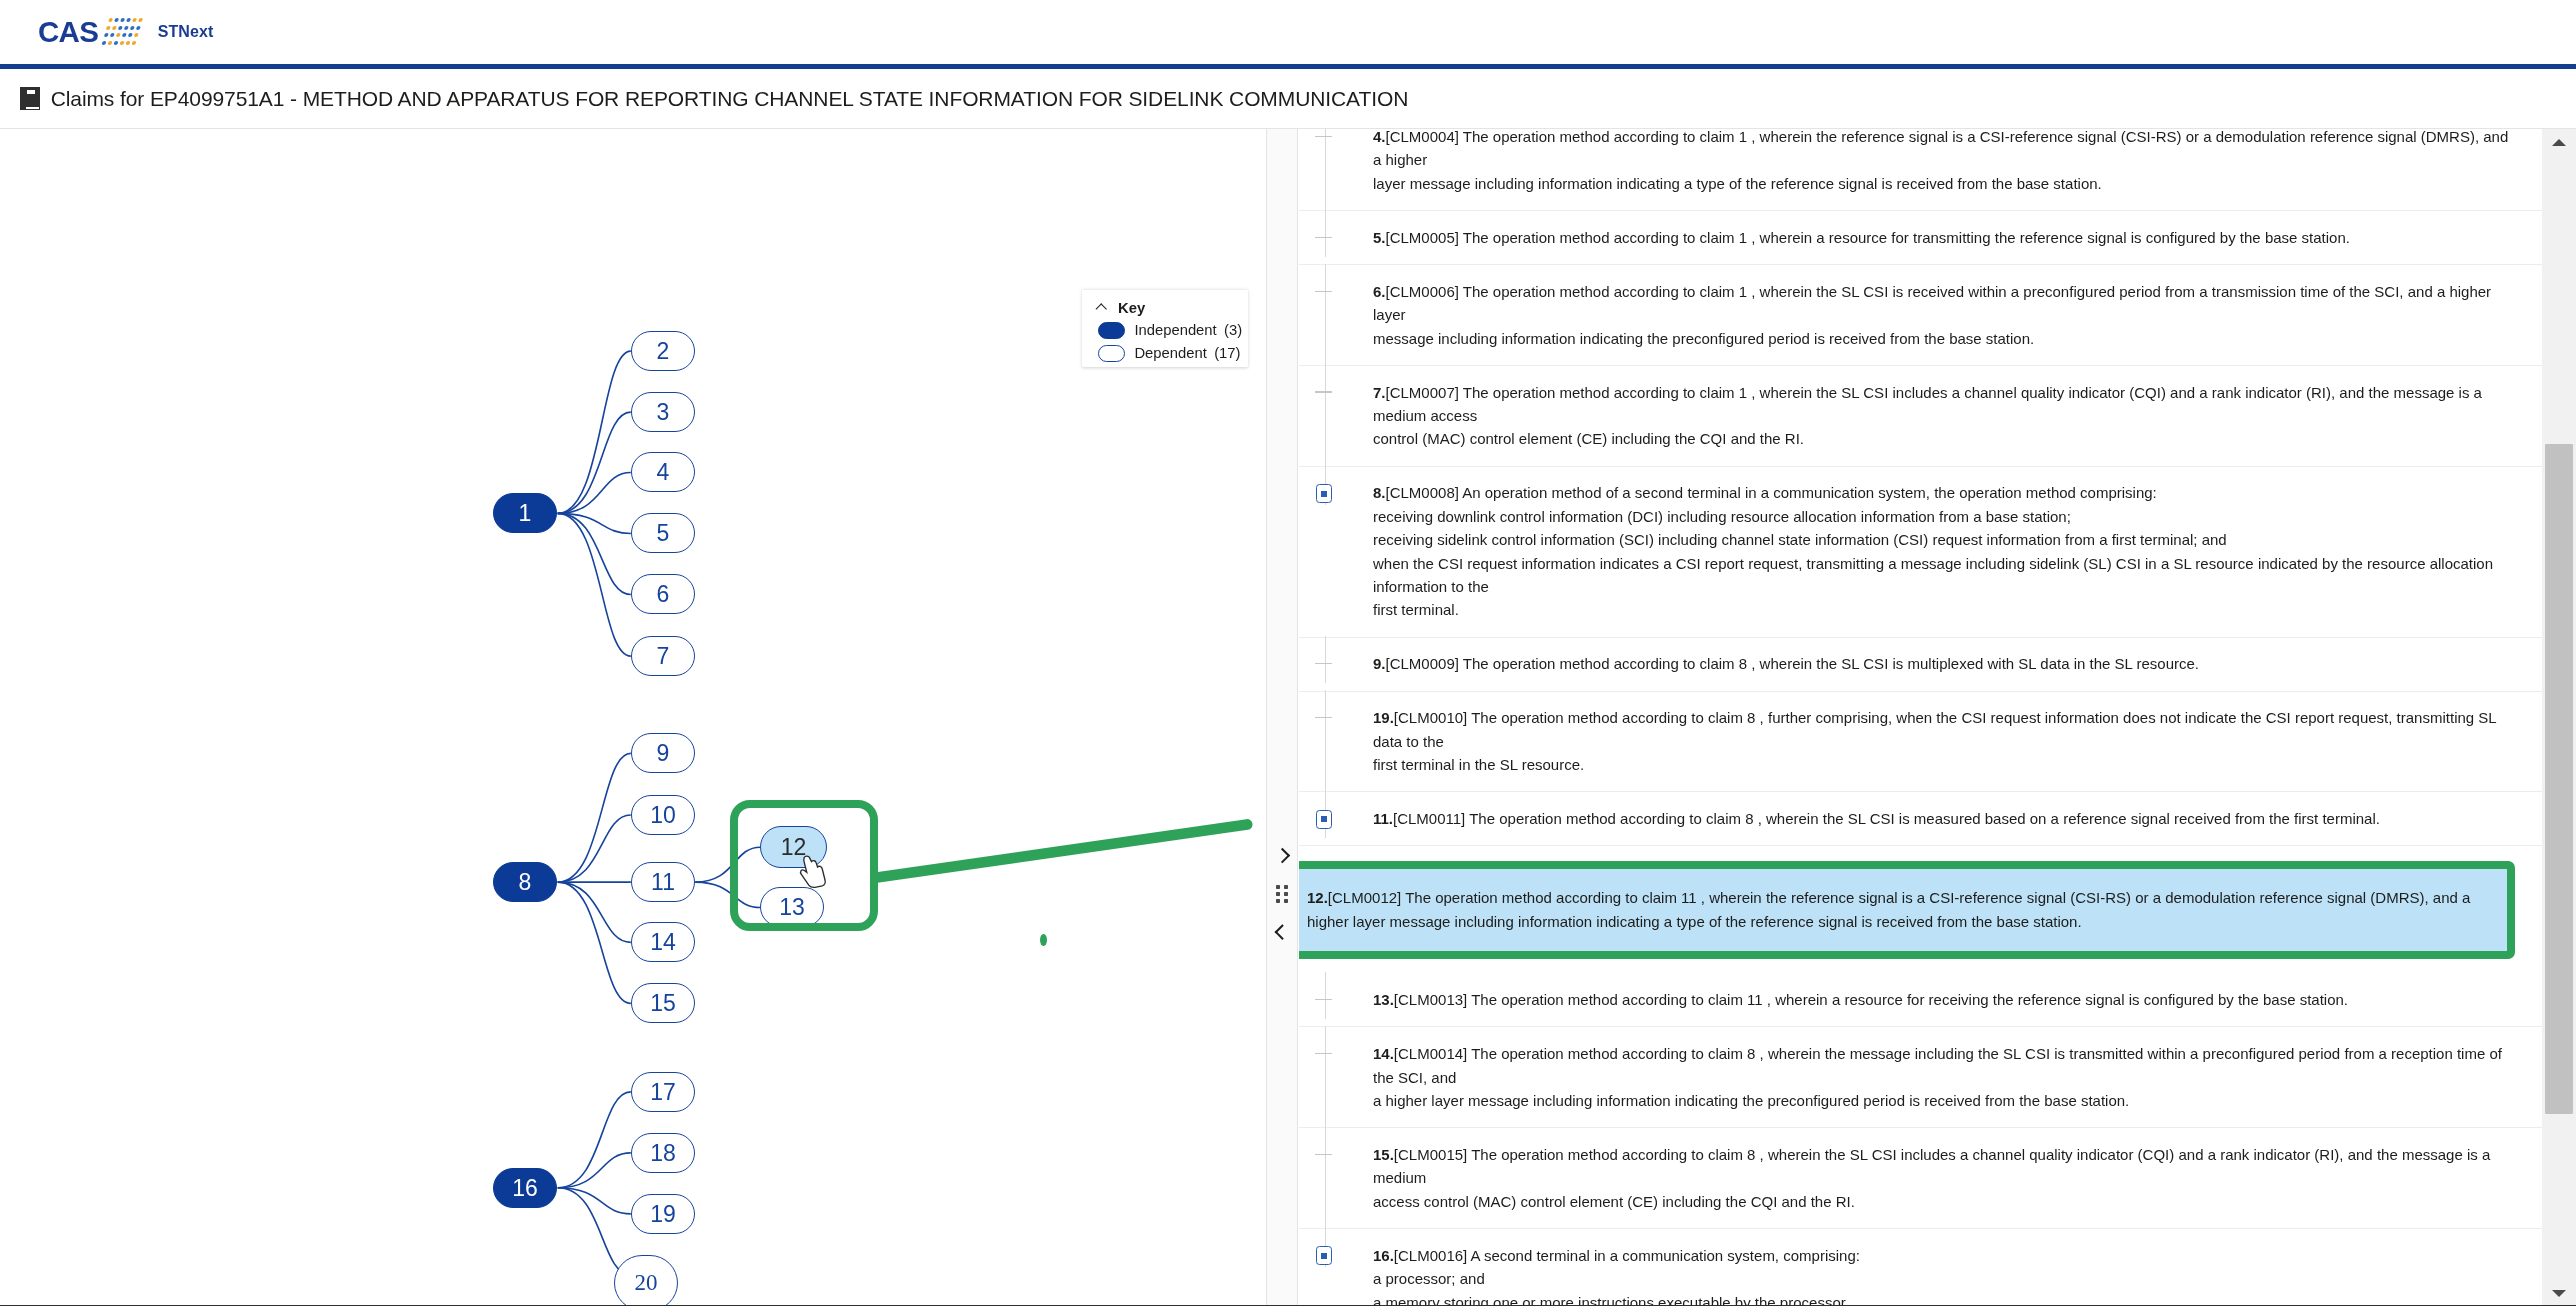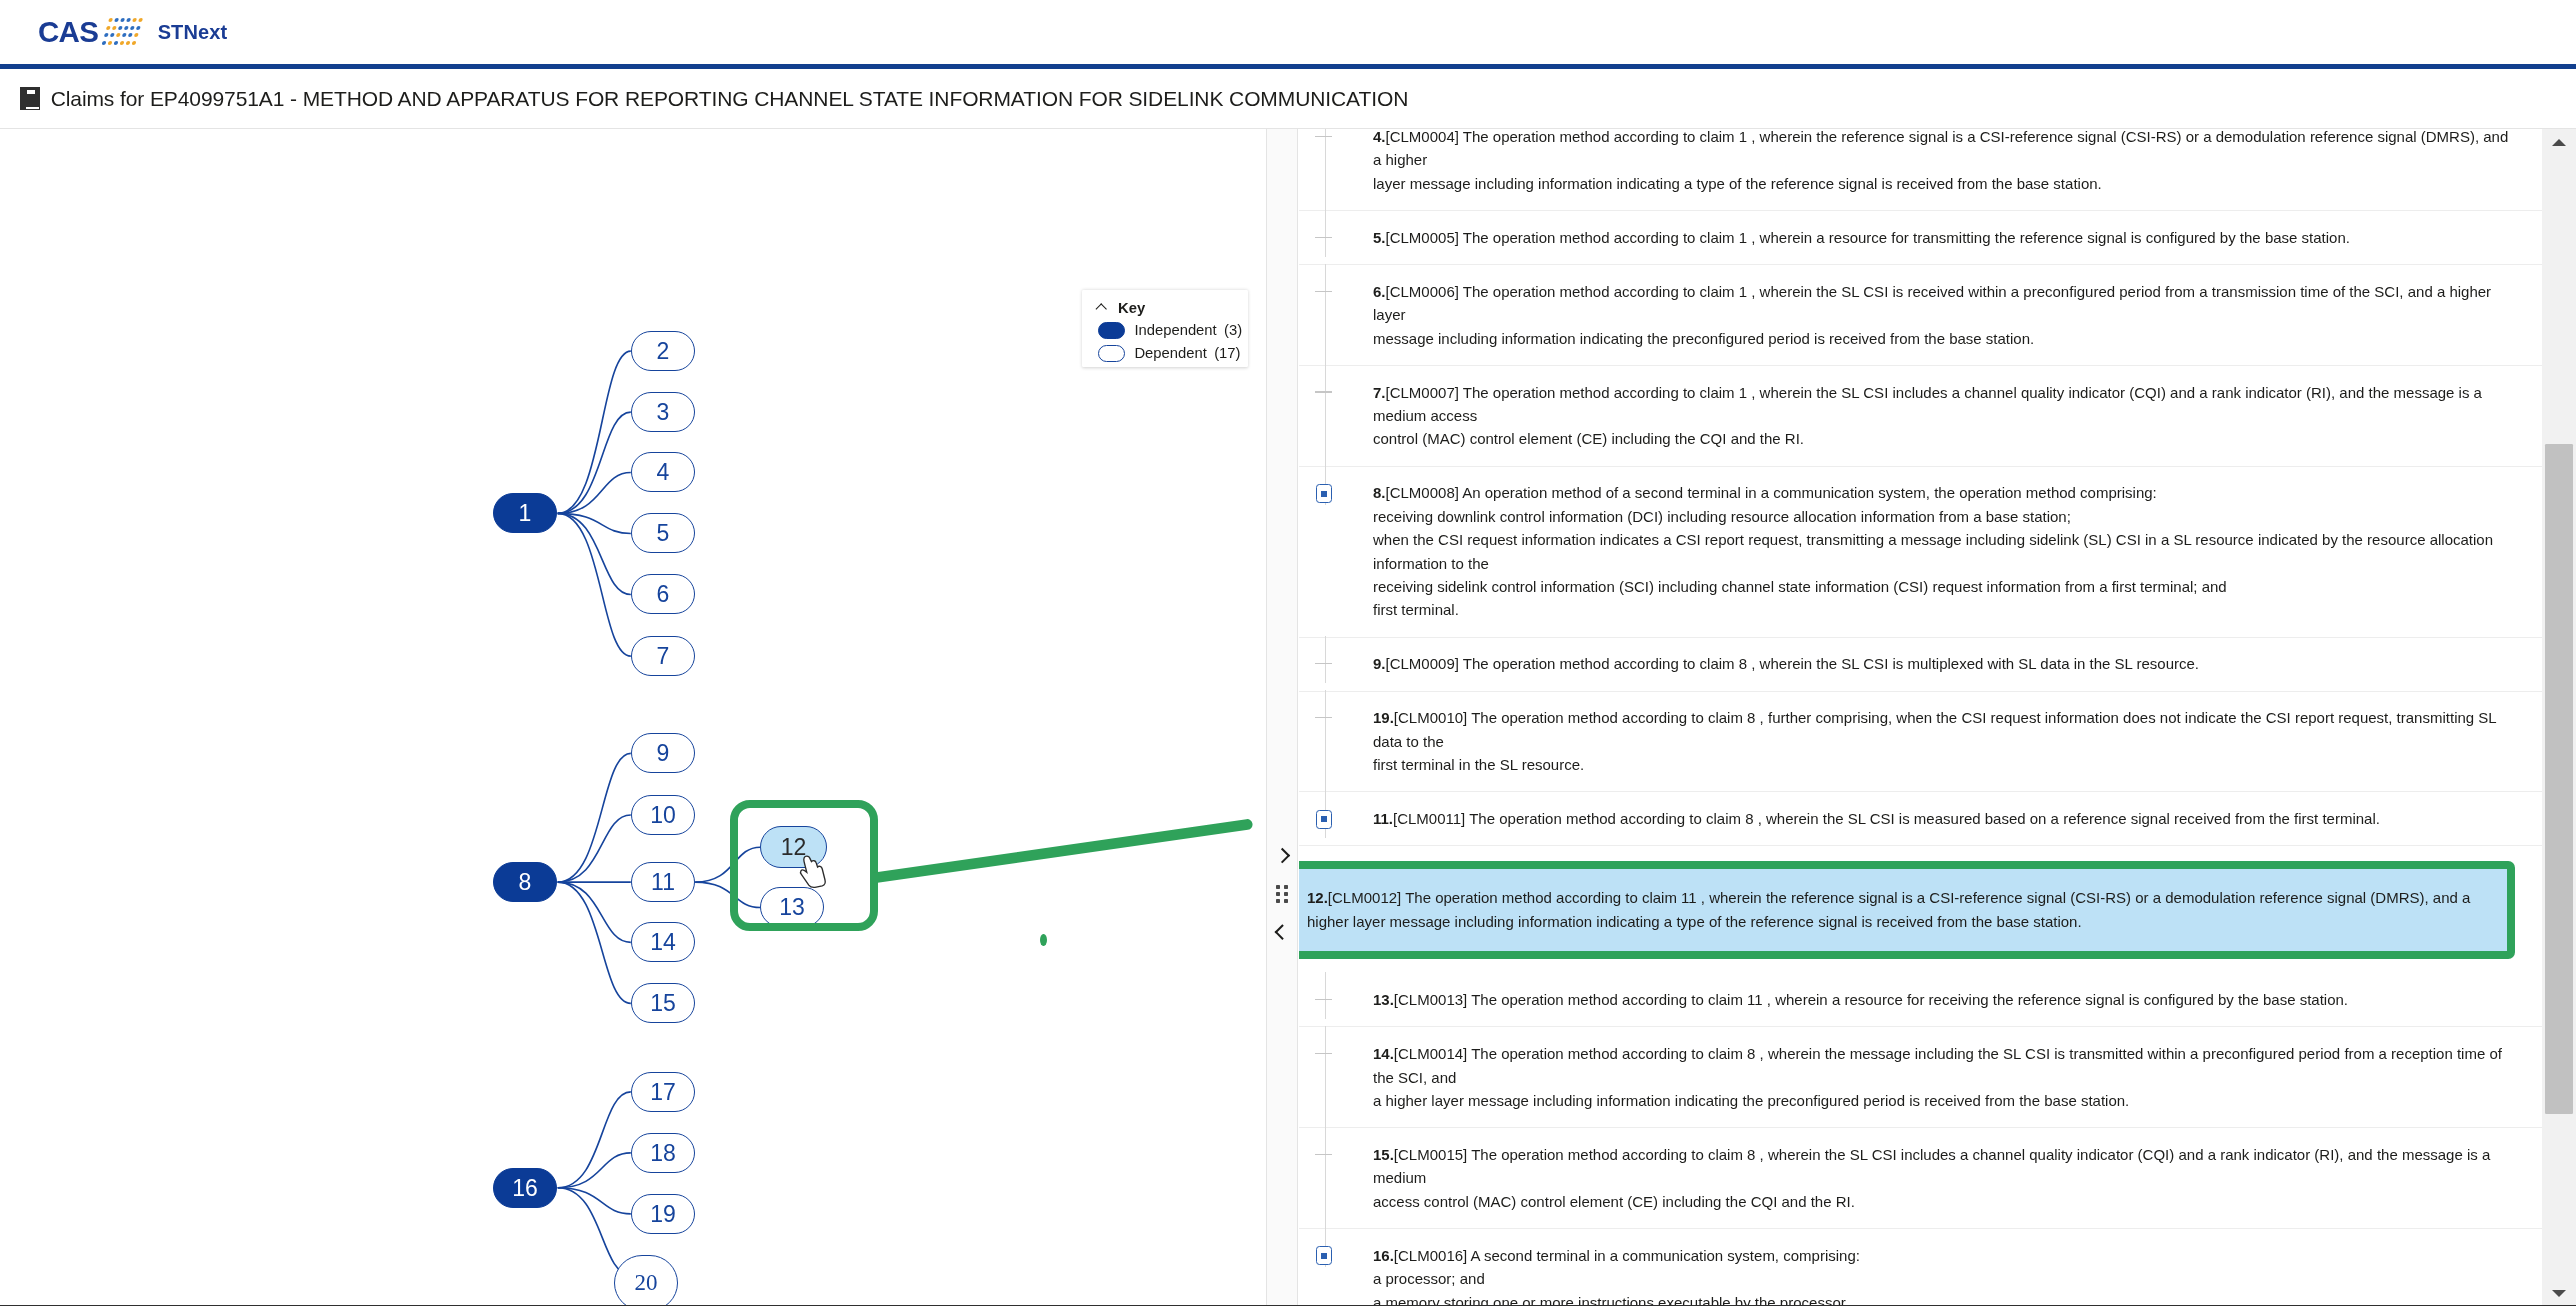--- a/index.html
+++ b/index.html
@@ -23,21 +23,21 @@
     letter-spacing: -0.7px; font-family: "Liberation Sans", sans-serif;
   }
   .cas-dots {
     width: 38px; height: 31px; margin-left: 6.7px; position: relative;
     transform: skewX(-16deg);
   }
   .cas-dots i {
     position: absolute; width: 4px; height: 4px; border-radius: 50%;
   }
   .stnext-word {
-    margin-left: 14.8px; font-size: 20px; font-weight: bold;
+    margin-left: 14.8px; font-size: 16px; font-weight: bold;
     color: #1a3c94; letter-spacing: 0.1px;
   }
   .header-rule {
     position: absolute; left: 0; top: 64px;
     width: 2576px; height: 5.4px; background: #123f8e;
   }
 
   
   .title-bar {
     position: absolute; left: 0; top: 69px;
@@ -482,22 +482,22 @@
           </div>
           <div class="claim-row">
             <div class="claim-gutter">
               <span class="toggle-box">
                 <i></i>
               </span>
             </div>
             <div class="claim-body">
               <span class="claim-line"><span class="claim-num">8.</span>[CLM0008] An operation method of a second terminal in a communication system, the operation method comprising:</span>
               <span class="claim-line">receiving downlink control information (DCI) including resource allocation information from a base station;</span>
+              <span class="claim-line">receiving sidelink control information (SCI) including channel state information (CSI) request information from a first terminal; and</span>
               <span class="claim-line">when the CSI request information indicates a CSI report request, transmitting a message including sidelink (SL) CSI in a SL resource indicated by the resource allocation information to the</span>
-              <span class="claim-line">receiving sidelink control information (SCI) including channel state information (CSI) request information from a first terminal; and</span>
               <span class="claim-line">first terminal.</span>
             </div>
           </div>
           <div class="claim-row child">
             <div class="claim-gutter">
               <span class="leaf-dash"></span>
             </div>
             <div class="claim-body">
               <span class="claim-line"><span class="claim-num">9.</span>[CLM0009] The operation method according to claim 8 , wherein the SL CSI is multiplexed with SL data in the SL resource.</span>
             </div>

